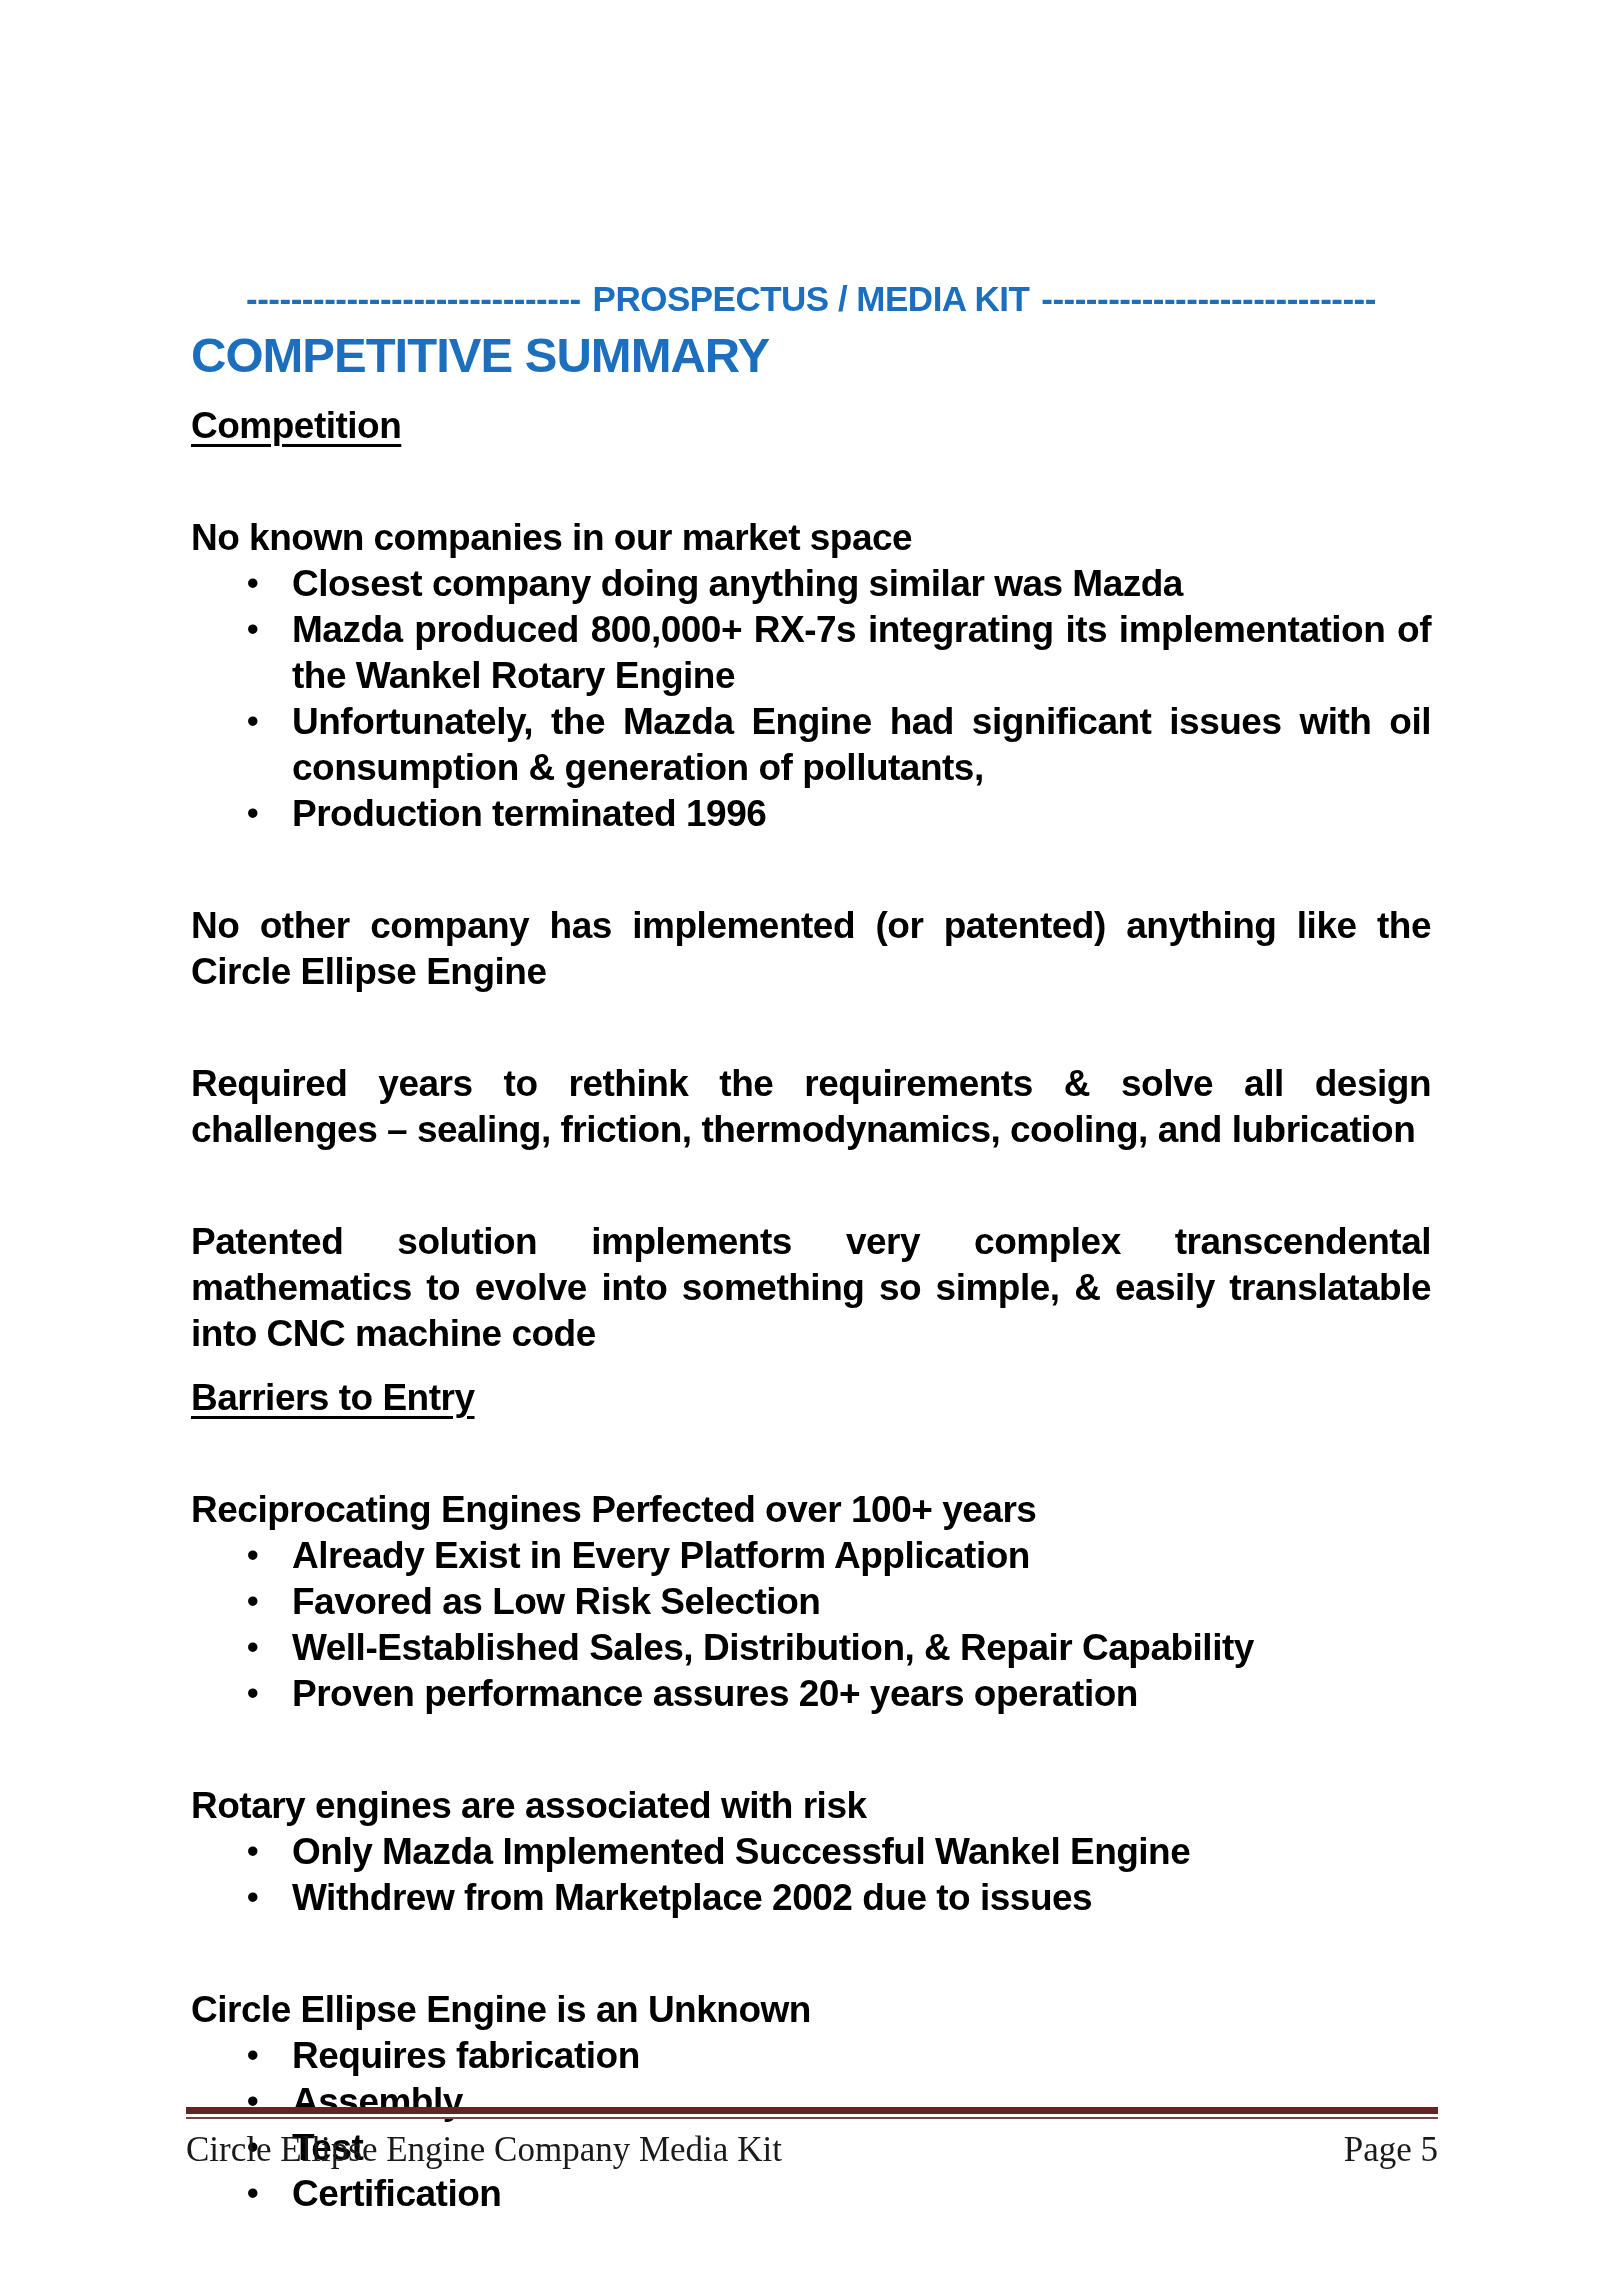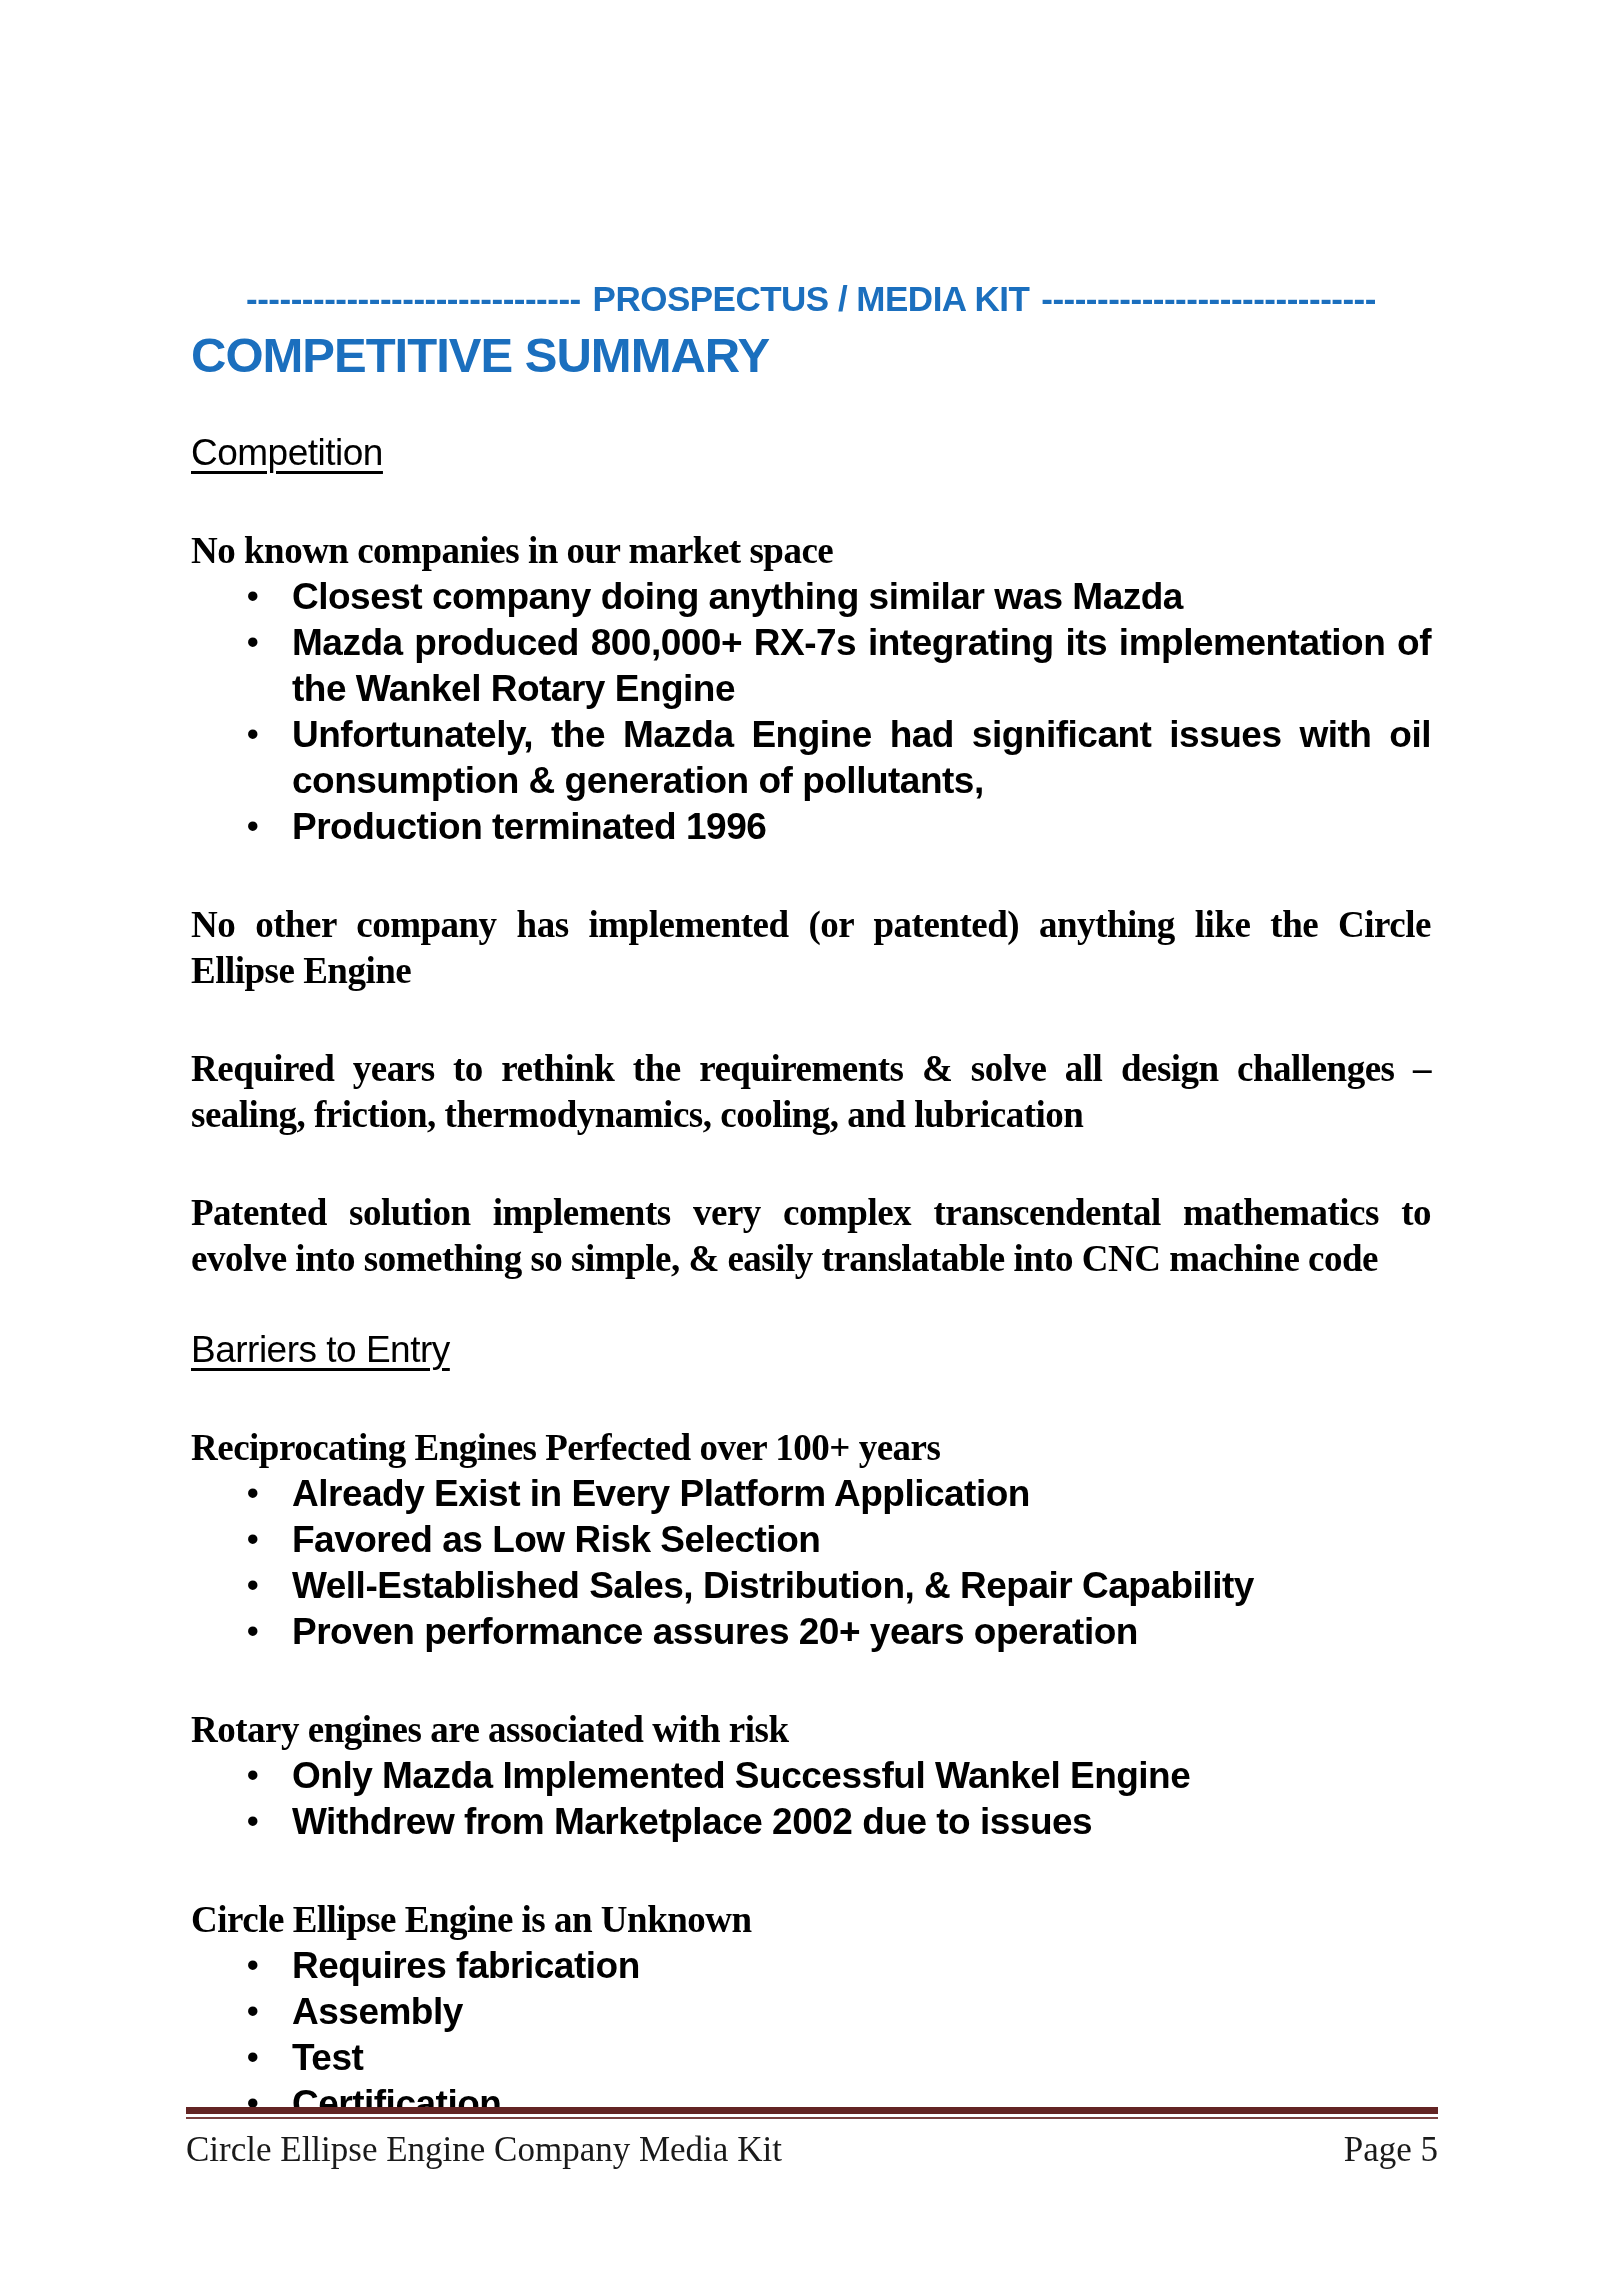--- a/index.html
+++ b/index.html
@@ -29,37 +29,36 @@
     color:#1b6fbe;
     font-weight:700;
     font-size:49px;
     line-height:59px;
     letter-spacing:-1px;
     margin-top:5.9px;
     margin-bottom:14px;
   }
   .h2{
     font-size:37px;
-    font-weight:400;
+    font-weight:700;
     line-height:46px;
     letter-spacing:-0.5px;
     text-decoration:underline;
     text-underline-offset:5.9px;
     text-decoration-thickness:2.9px;
-    margin-top:45px;
+    margin-top:18px;
   }
   .para{
     font-size:37px;
     font-weight:700;
     line-height:46px;
     letter-spacing:-0.5px;
-    margin-top:52px;
+    margin-top:66px;
     text-align:justify;
     text-align-last:left;
-    font-family:Liberation Serif, serif;
   }
   .bullet-list{margin:0;}
   .bullet-row{
     position:relative;
     padding-left:101px;
     font-size:37px;
     font-weight:700;
     line-height:46px;
     letter-spacing:-0.5px;
     text-align:justify;

